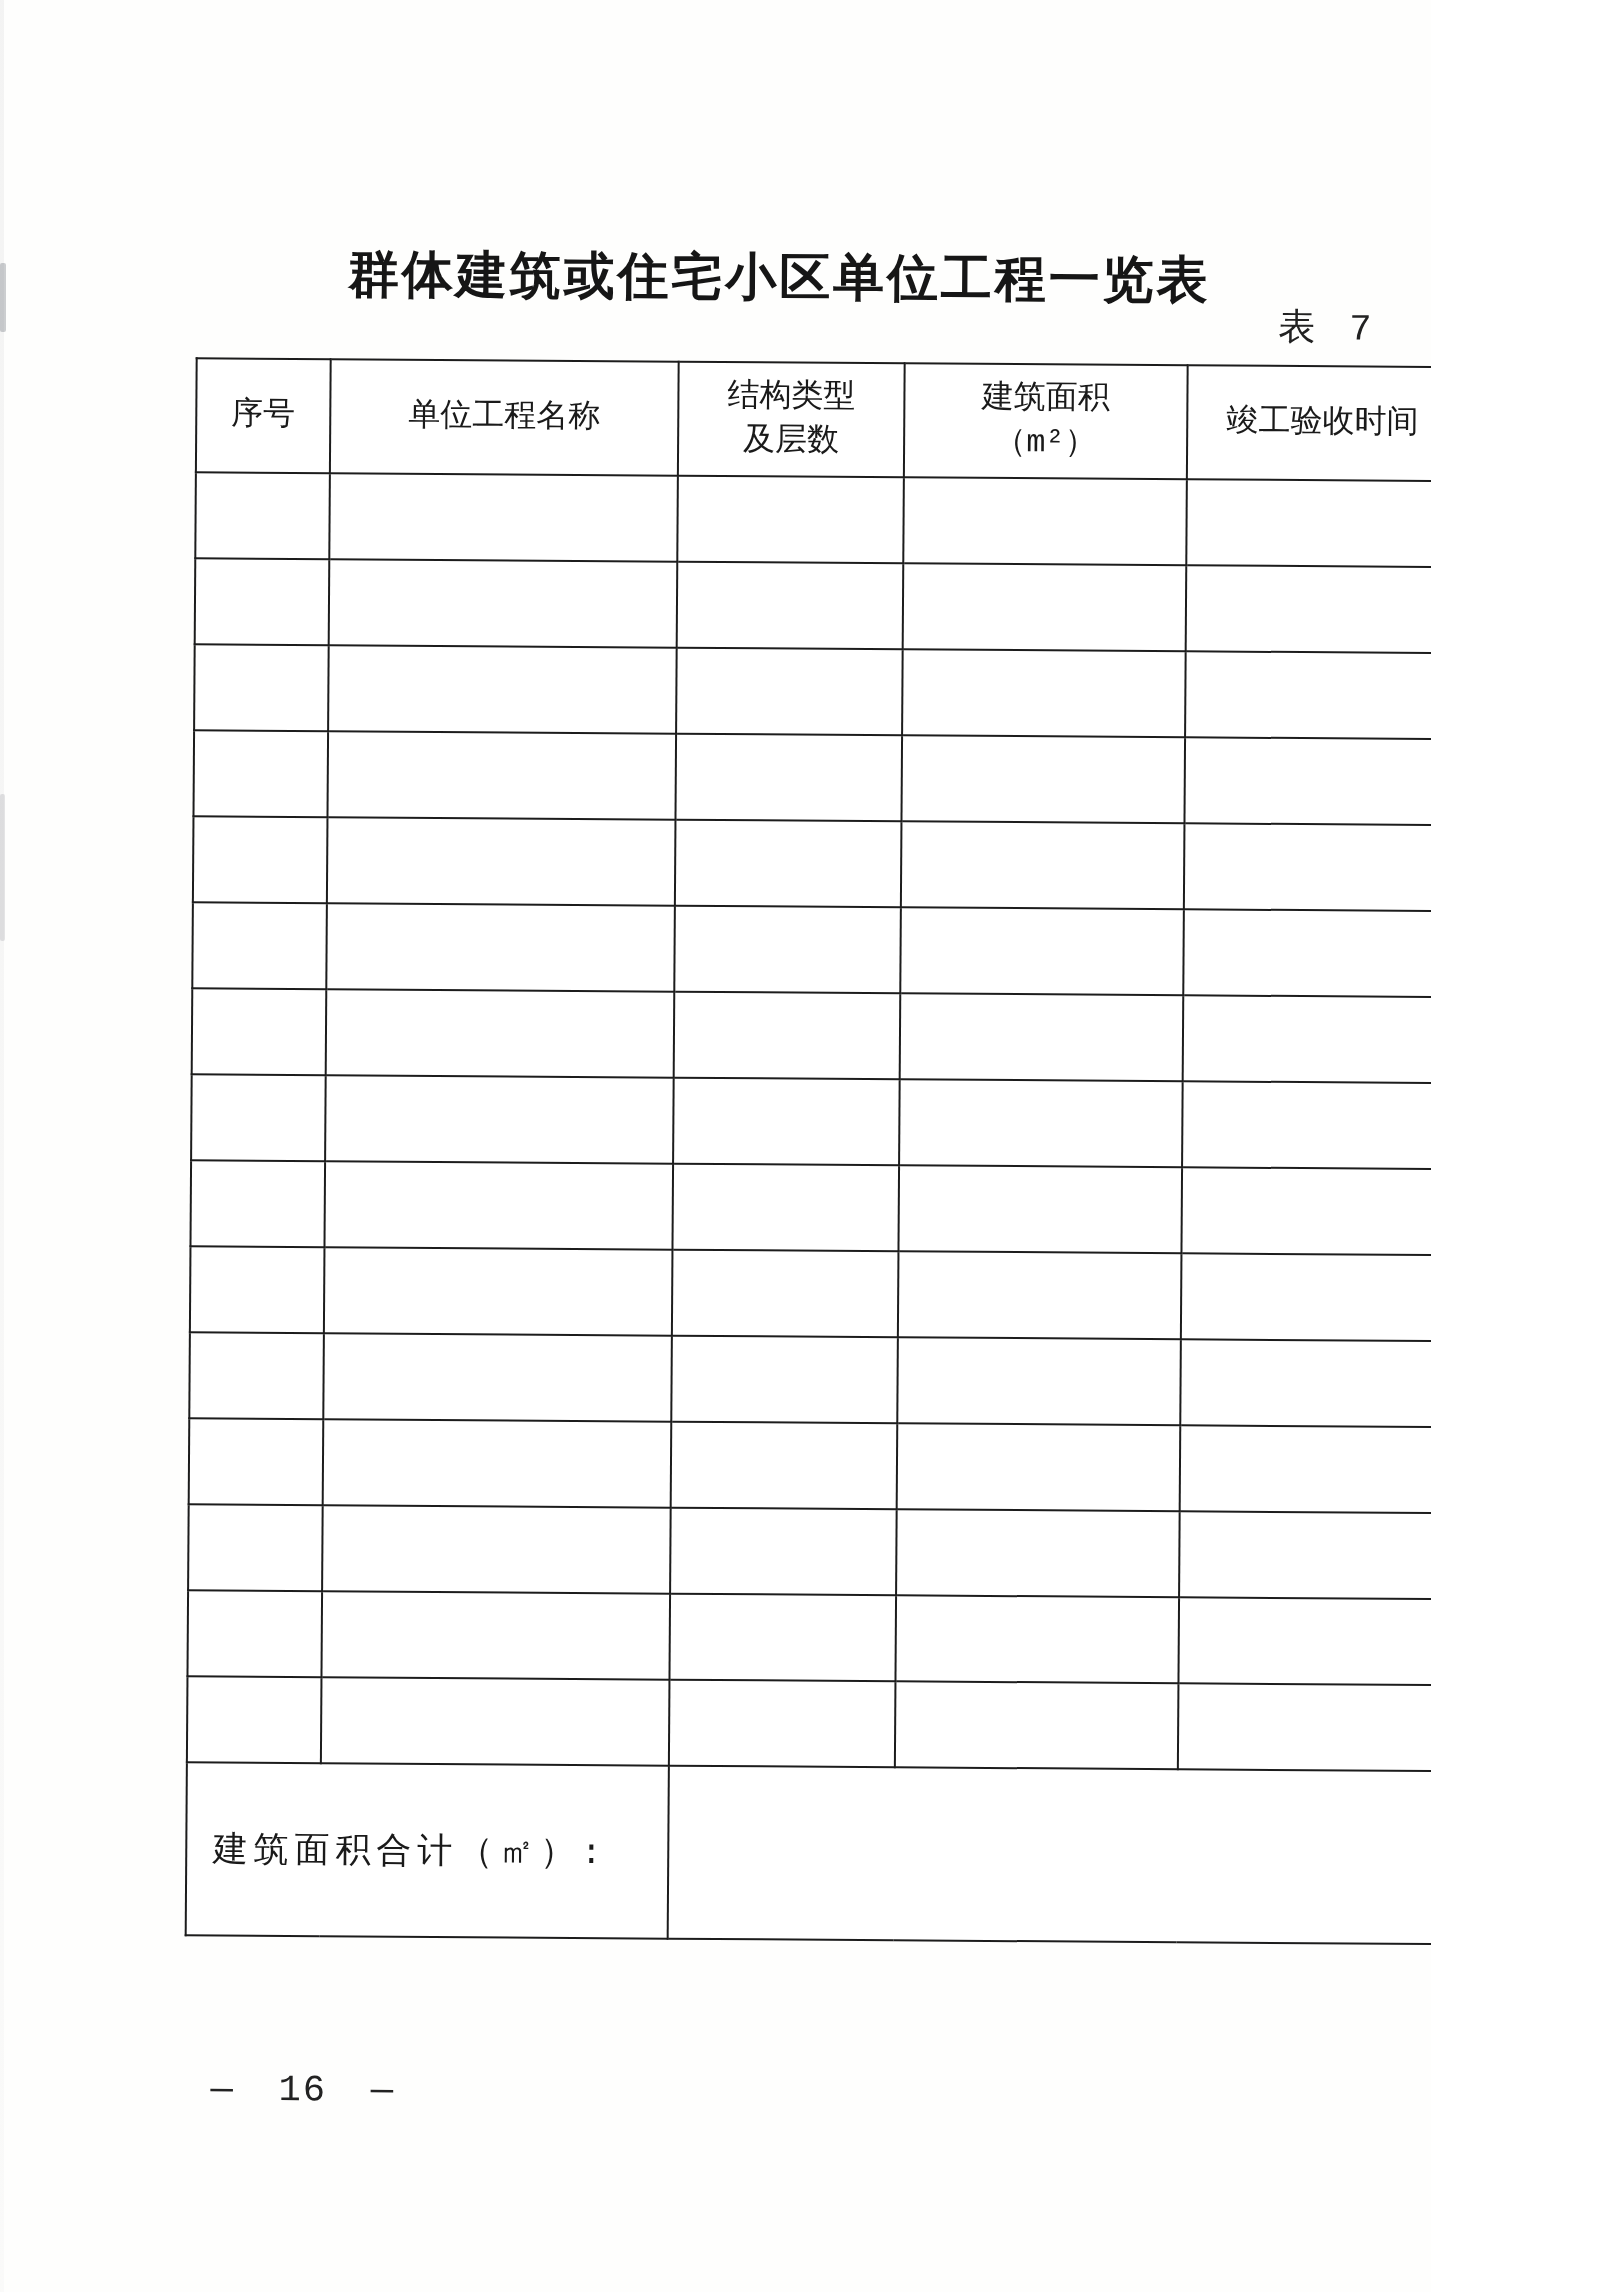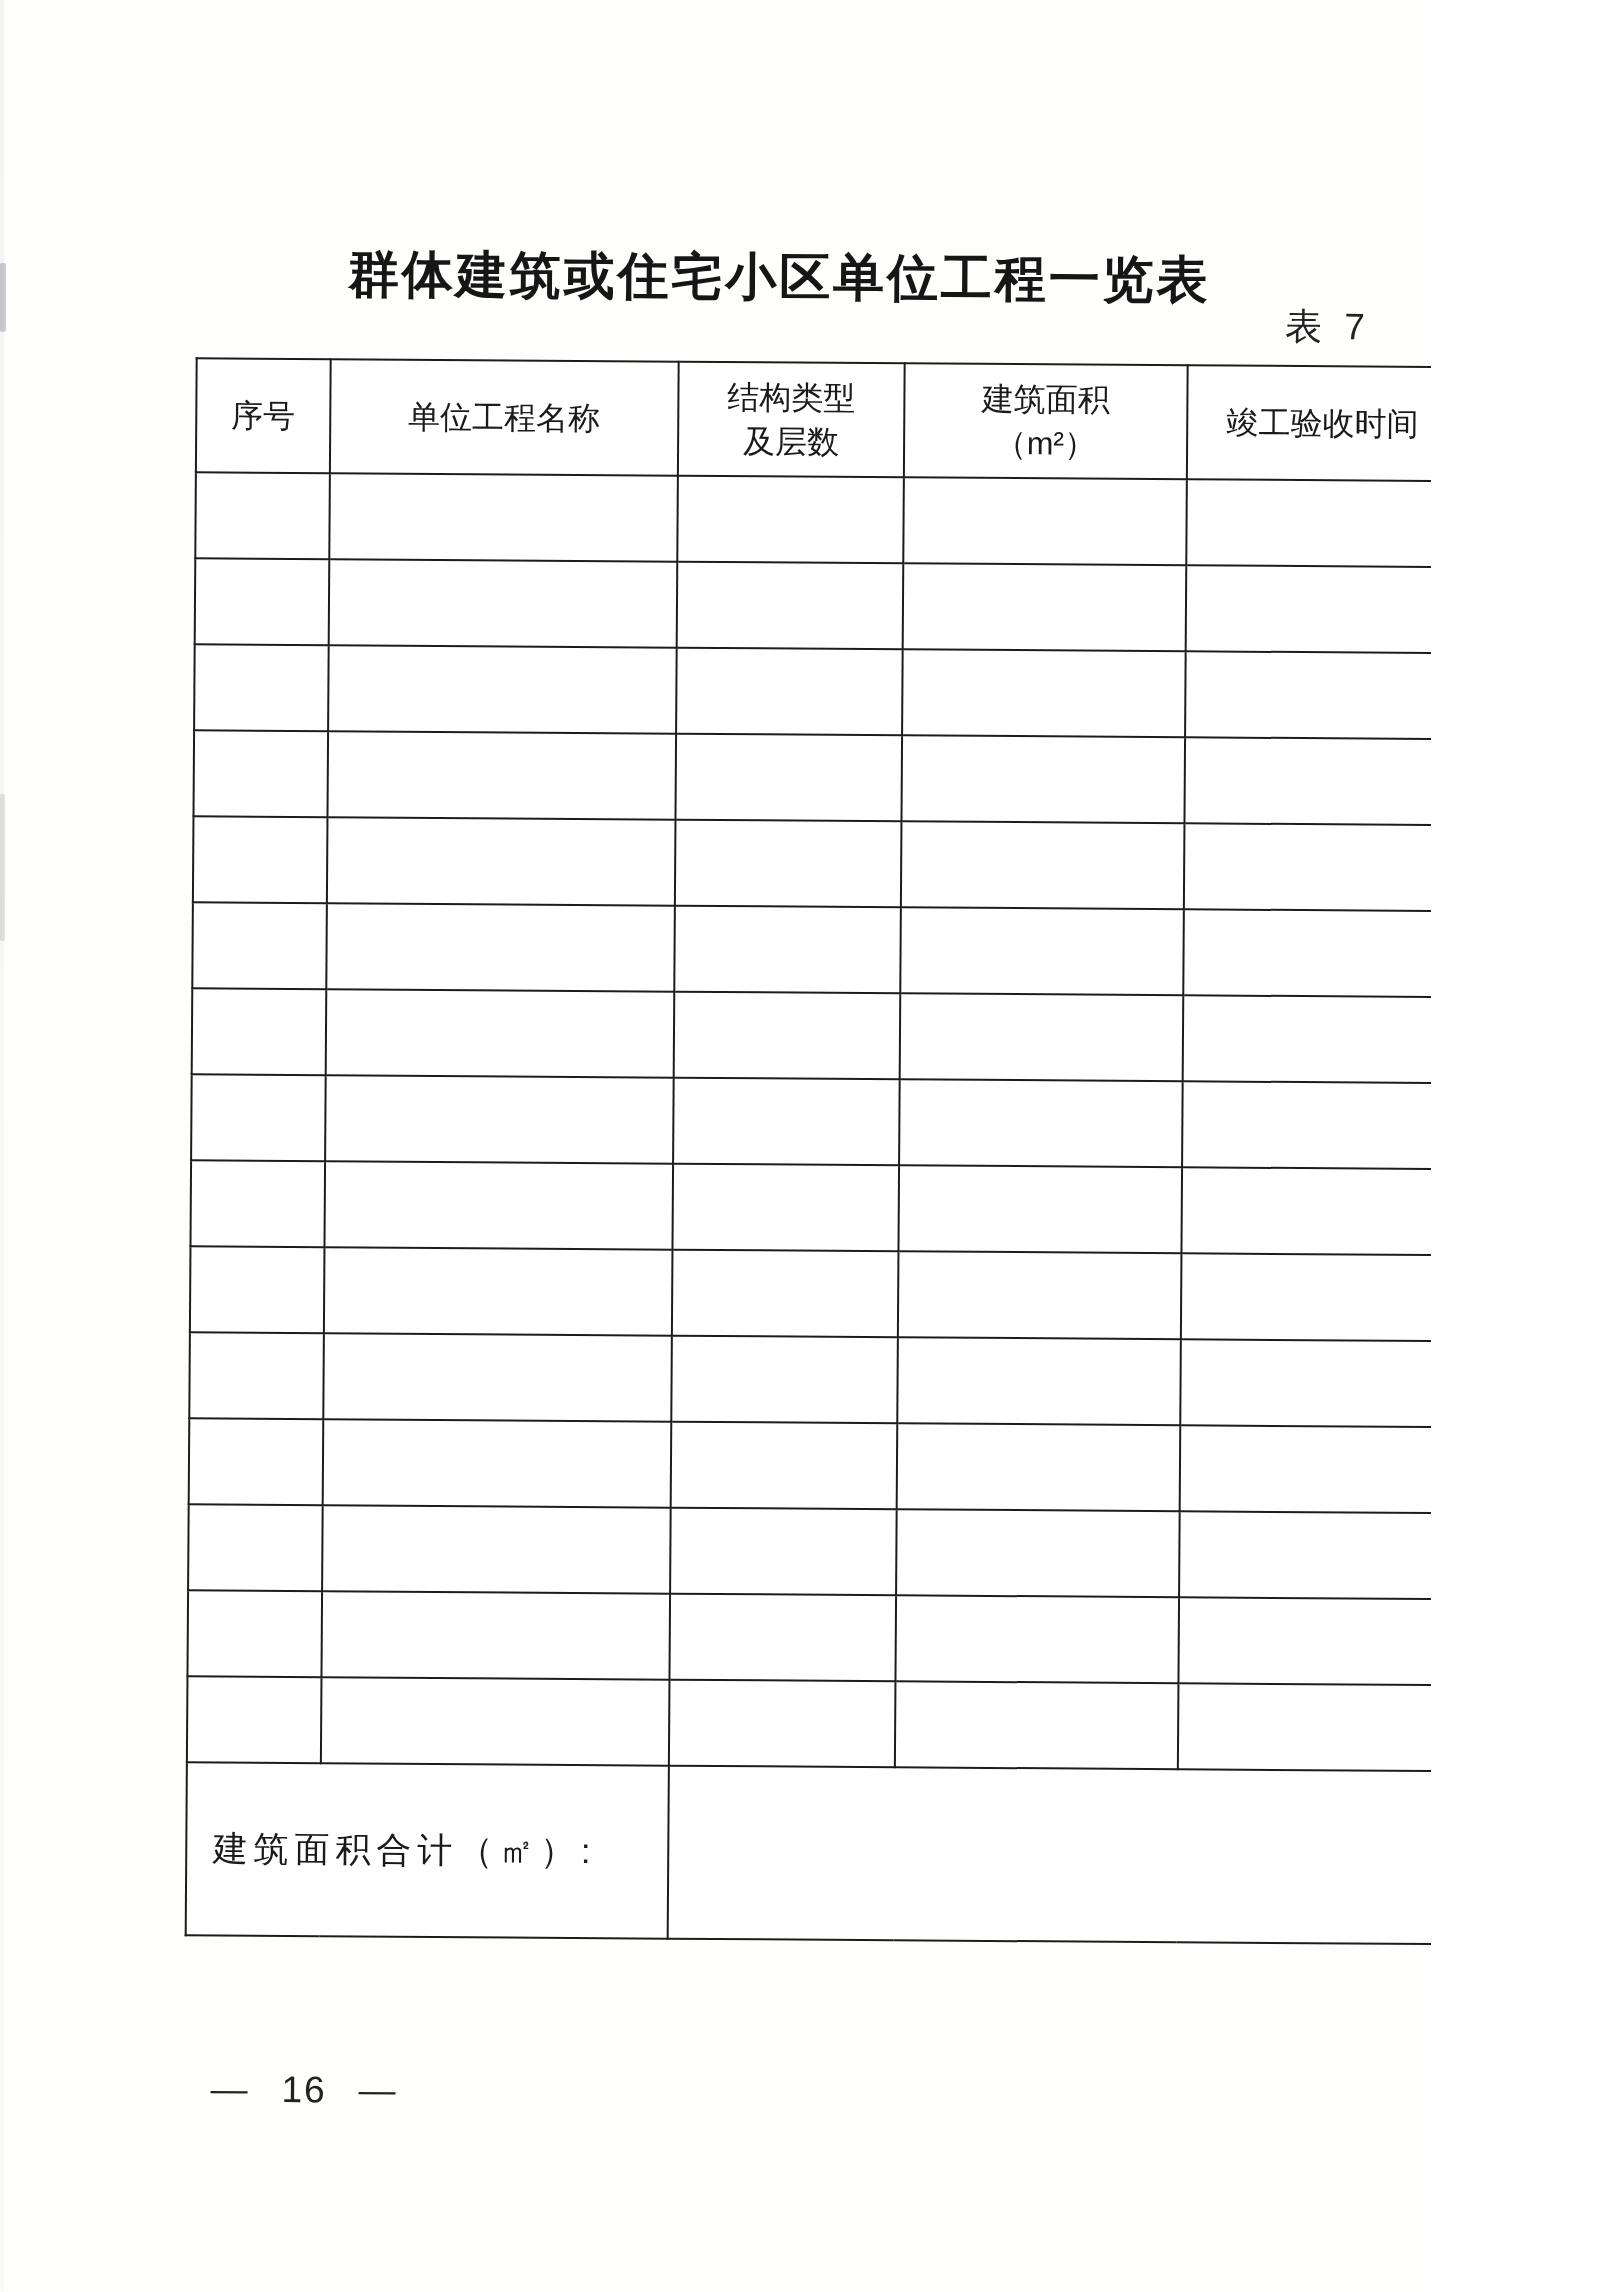--- a/index.html
+++ b/index.html
@@ -1,21 +1,21 @@
 <!DOCTYPE html>
 <html lang="zh"><head>
 <meta charset="utf-8">
 <style>
   html,body{margin:0;padding:0;background:#ffffff;}
   .page{
     position:relative;
     width:1431px;height:2293px;
     background:#fefefdff;
     overflow:hidden;
-    font-family:Liberation Sans, sans-serif;
+    font-family:Liberation Mono, monospace;
     color:#1a1a1a;
   }
   
   .content{
     position:absolute;inset:0;
     transform:rotate(0.4deg);
     transform-origin:50% 45%;
   }
   .doc-title{
     position:absolute;top:243px;left:137px;width:1274px;

